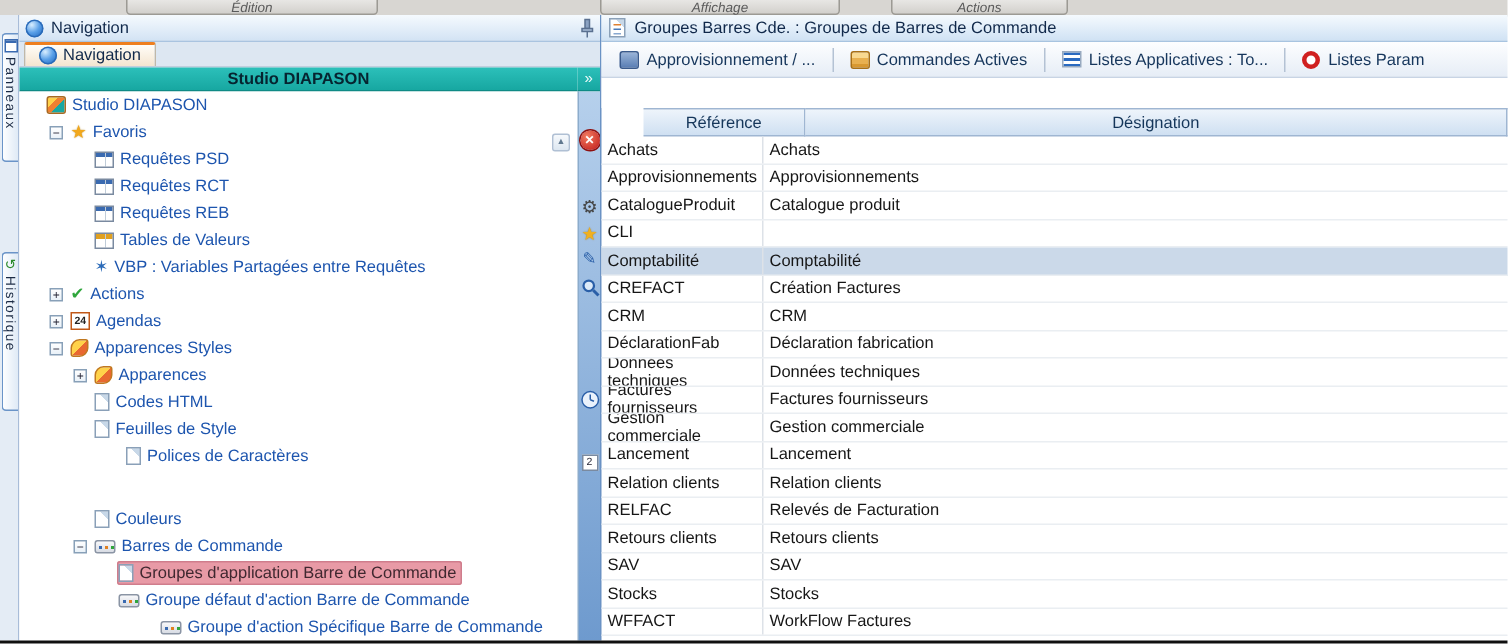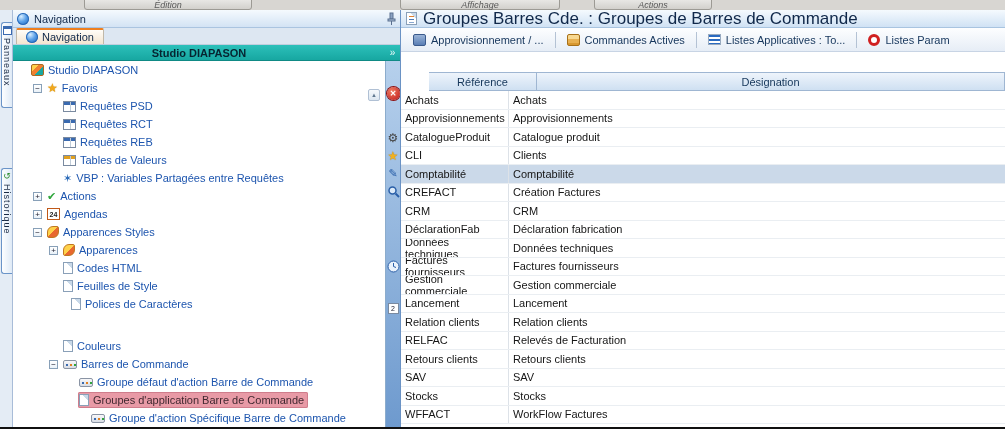--- a/index.html
+++ b/index.html
@@ -80,21 +80,21 @@
   .ds-star{margin-top:6px;font-size:12px;line-height:12px;color:#f0b020;text-shadow:0 0 1px #a87400;}
   .ds-edit{margin-top:6px;font-size:11px;line-height:11px;color:#2a5fa8;}
   .ds-search{margin-top:6px;}
   .ds-clock{margin-top:62px;}
   .ds-cal{margin-top:30px;width:11px;height:11px;box-sizing:border-box;background:#fff;border:1px solid #7a8aa0;
           font-size:7px;line-height:10px;text-align:center;color:#223;}
 
   
   .content{position:absolute;left:400px;top:10px;width:605px;height:417px;background:#fff;border-left:1px solid #6a92c4;box-sizing:border-box;}
   .content-title{height:18px;background:linear-gradient(#f5fafe,#d0e2f4);border-bottom:1px solid #a8c4e0;
-                 display:flex;align-items:center;gap:6px;padding:0 5px;box-sizing:border-box;font-size:17px;color:#10284a;}
+                 display:flex;align-items:center;gap:6px;padding:0 5px;box-sizing:border-box;font-size:11px;color:#10284a;}
   .doc-i{width:11px;height:13px;box-sizing:border-box;border:1px solid #8aa0b8;background:linear-gradient(225deg,#c8d8e8 4px,#fff 4px);position:relative;flex:none;}
   .doc-i::after{content:"";position:absolute;left:2px;top:3px;width:5px;height:1px;background:#e08030;box-shadow:0 3px 0 #4a7ab8,0 6px 0 #88a8d0;}
   .content-toolbar{height:24px;background:linear-gradient(#fdfeff,#e6edf6);border-bottom:1px solid #c8d4e4;
                    display:flex;align-items:center;padding:0 6px;gap:2px;overflow:hidden;white-space:nowrap;box-sizing:border-box;}
   .tbtn{display:flex;align-items:center;gap:5px;padding:2px 6px;border-radius:2px;font-size:11px;color:#16365c;flex:none;}
   .tsep{width:1px;height:16px;background:#b4c2d4;margin:0 3px;flex:none;}
   .bicon{flex:none;display:inline-block;}
   .appro-icon{width:13px;height:12px;border-radius:2px;border:1px solid #3a5a8c;box-sizing:border-box;background:linear-gradient(#9ab4d8,#5a7eb4);}
   .commands-icon{width:13px;height:12px;border-radius:2px;border:1px solid #a87018;box-sizing:border-box;background:linear-gradient(#f8d890 0 4px,#e8b050 4px 8px,#d89830 8px);}
   .list-icon{width:13px;height:11px;box-sizing:border-box;border:1px solid #98aac0;background:repeating-linear-gradient(180deg,#2a6ac0 0 2px,#fff 2px 4px);}
@@ -240,56 +240,56 @@
             <span class="tlabel">Codes HTML</span>
           </span>
         </div>
         <div class="tree-row" style="padding-left: 36px;">
           <span class="expander noexp"></span>
           <span class="node">
             <span class="ticon page-i"></span>
             <span class="tlabel">Feuilles de Style</span>
           </span>
         </div>
-        <div class="tree-row" style="padding-left: 44px;">
+        <div class="tree-row" style="padding-left: 57px;">
           <span class="expander noexp"></span>
           <span class="node">
             <span class="ticon page-i"></span>
             <span class="tlabel">Polices de Caractères</span>
           </span>
         </div>
         <div class="tree-row" style="padding-left: 36px; margin-top: 24px;">
           <span class="expander noexp"></span>
           <span class="node">
             <span class="ticon page-i"></span>
             <span class="tlabel">Couleurs</span>
           </span>
         </div>
         <div class="tree-row" style="padding-left: 36px;">
           <span class="expander">−</span>
           <span class="node">
             <span class="ticon toolbar-i"></span>
             <span class="tlabel">Barres de Commande</span>
-          </span>
-        </div>
-        <div class="tree-row" style="padding-left: 52px;">
-          <span class="expander noexp"></span>
-          <span class="node">
-            <span class="ticon toolbar-i"></span>
-            <span class="tlabel">Groupe défaut d'action Barre de Commande</span>
           </span>
         </div>
         <div class="tree-row" style="padding-left: 52px;">
           <span class="expander noexp"></span>
           <span class="node selected">
             <span class="ticon page-i"></span>
             <span class="tlabel">Groupes d'application Barre de Commande</span>
           </span>
         </div>
-        <div class="tree-row" style="padding-left: 64px;">
+        <div class="tree-row" style="padding-left: 52px;">
+          <span class="expander noexp"></span>
+          <span class="node">
+            <span class="ticon toolbar-i"></span>
+            <span class="tlabel">Groupe défaut d'action Barre de Commande</span>
+          </span>
+        </div>
+        <div class="tree-row" style="padding-left: 80px;">
           <span class="expander noexp"></span>
           <span class="node">
             <span class="ticon toolbar-i"></span>
             <span class="tlabel">Groupe d'action Spécifique Barre de Commande</span>
           </span>
         </div>
         <div class="tree-row" style="padding-left: 20px;">
           <span class="expander">+</span>
           <span class="node">
             <span class="ticon tree-i"></span>
@@ -354,21 +354,20 @@
         <div class="grid-row">
           <div class="cell refc">Approvisionnements</div>
           <div class="cell desc">Approvisionnements</div>
         </div>
         <div class="grid-row">
           <div class="cell refc">CatalogueProduit</div>
           <div class="cell desc">Catalogue produit</div>
         </div>
         <div class="grid-row">
           <div class="cell refc">CLI</div>
-          <div class="cell desc">Clients</div>
         </div>
         <div class="grid-row sel">
           <div class="cell refc">Comptabilité</div>
           <div class="cell desc">Comptabilité</div>
         </div>
         <div class="grid-row">
           <div class="cell refc">CREFACT</div>
           <div class="cell desc">Création Factures</div>
         </div>
         <div class="grid-row">

